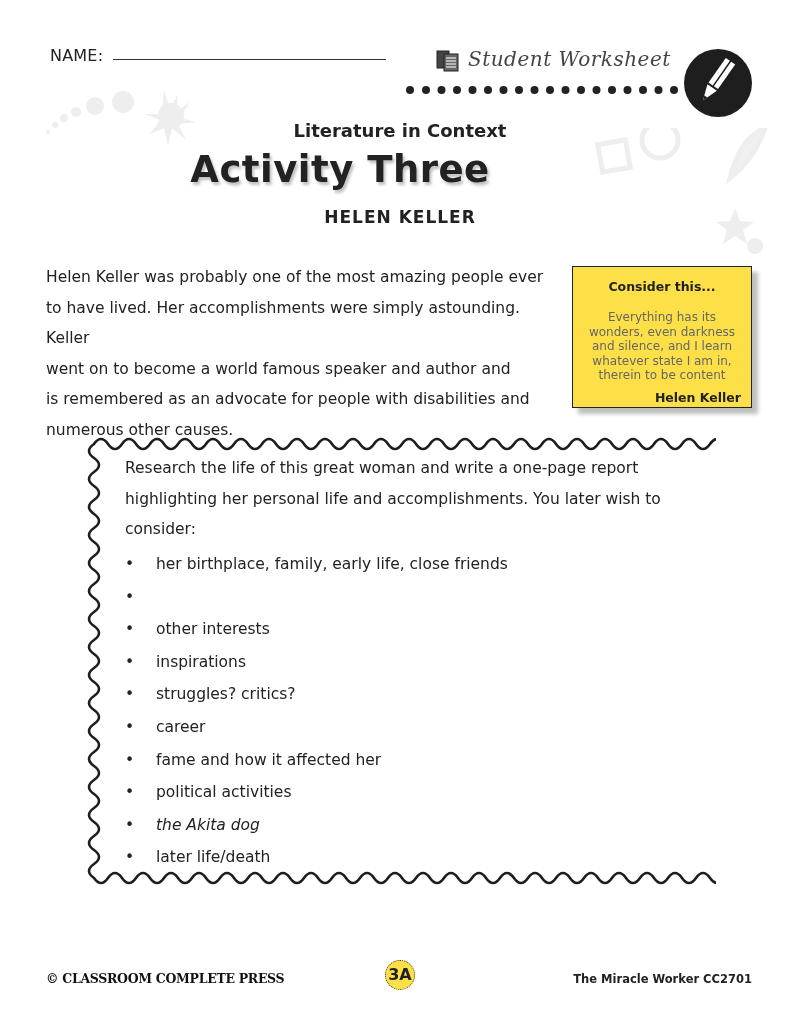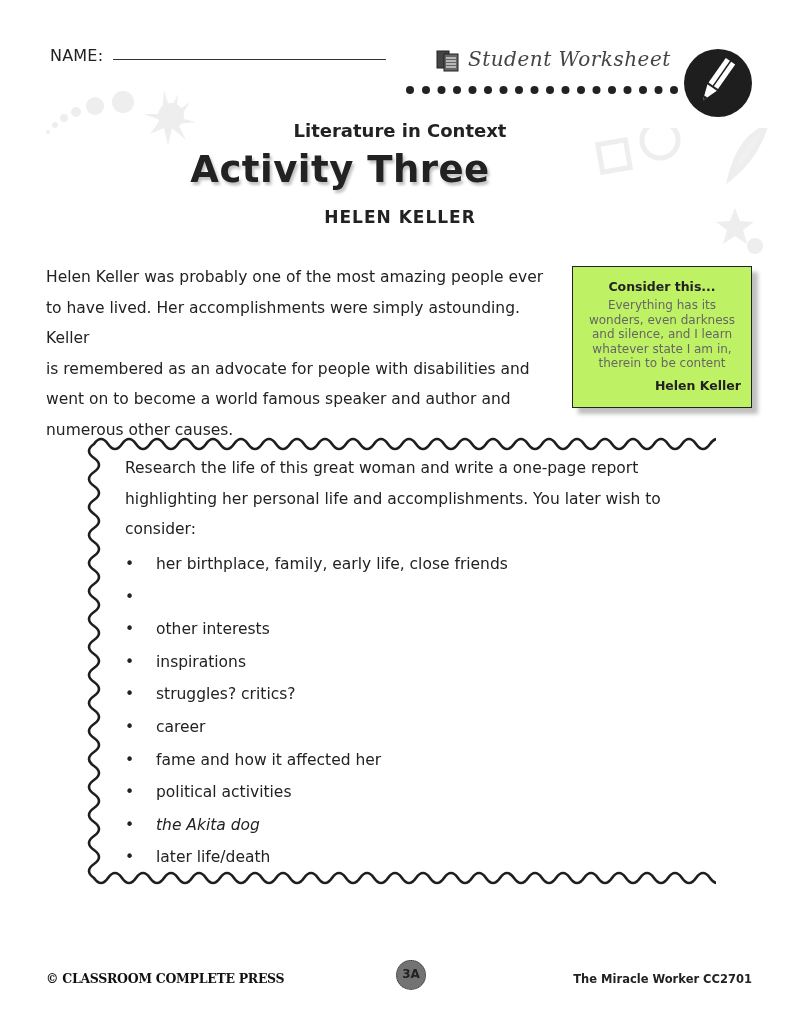--- a/index.html
+++ b/index.html
@@ -28,41 +28,41 @@
              text-shadow: 2px 3px 3px rgba(0,0,0,0.25); }
     .person { left: 0; width: 800px; top: 207px; text-align: center; font-size: 17px;
               font-weight: bold; color: #222; letter-spacing: 1px; }
 
     
     .intro { left: 46px; top: 262px; width: 520px; font-size: 15.5px; line-height: 30.5px;
              color: #222; }
 
     
     .quote-box { left: 572px; top: 266px; width: 180px; height: 142px; border: 1.5px solid #222;
-                 background: #bef264; box-shadow: 6px 6px 4px rgba(0,0,0,0.25); box-sizing: border-box;
+                 background: #fde047; box-shadow: 6px 6px 4px rgba(0,0,0,0.25); box-sizing: border-box;
                  text-align: center; padding-top: 12px; }
     .quote-title { font-size: 12.5px; font-weight: bold; color: #222; }
-    .quote-text { margin-top: 4px; font-size: 12px; line-height: 14.5px; color: #666; padding: 0 6px; }
+    .quote-text { margin-top: 16px; font-size: 12px; line-height: 14.5px; color: #666; padding: 0 6px; }
     .quote-author { text-align: right; margin-top: 7px; padding-right: 10px; font-size: 12.5px;
                     font-weight: bold; color: #222; }
 
     
     .wavy { left: 84px; top: 432px; width: 632px; height: 458px; }
     .task { left: 125px; top: 453px; width: 560px; font-size: 15.5px; line-height: 30.5px; color: #222; }
     .items { left: 125px; top: 548px; width: 560px; margin: 0; padding: 0; list-style: none; }
     .items li { height: 32.6px; font-size: 15.5px; color: #222; position: relative; padding-left: 31px; line-height: 32px; }
     .items li .bullet { position: absolute; left: 0; top: 0; }
     .items li.italic .txt { font-style: italic; }
 
     
     .publisher { left: 46px; top: 971px; font-family: "DejaVu Serif", serif; font-size: 12.5px;
                  font-weight: bold; color: #111; letter-spacing: -0.3px; }
-    .page-badge { left: 396px; top: 960px; width: 30px; height: 30px; border-radius: 50%;
-                  border: 1.5px dotted #333; background: #737373; box-sizing: border-box;
-                  text-align: center; line-height: 27px; font-size: 12px; font-weight: bold; color: #222; }
+    .page-badge { left: 385px; top: 960px; width: 30px; height: 30px; border-radius: 50%;
+                  border: 1.5px dotted #333; background: #fde047; box-sizing: border-box;
+                  text-align: center; line-height: 27px; font-size: 16px; font-weight: bold; color: #222; }
     .book-code { right: 48px; top: 972px; font-size: 11.5px; font-weight: bold; color: #222; margin-left: 32px; }
   </style>
 </head>
 <body>
 
 <div class="abs name-label">NAME:</div>
 <div class="abs name-line"></div>
 
 <svg class="abs ws-icon" viewBox="0 0 24 22">
   <rect x="1" y="1" width="12" height="17" fill="#444" stroke="#222"></rect>
@@ -134,22 +134,22 @@
   </g>
 </svg>
 
 <div class="abs subtitle">Literature in Context</div>
 <div class="abs title">Activity Three</div>
 <div class="abs person">HELEN KELLER</div>
 
 <div class="abs intro">
   <div>Helen Keller was probably one of the most amazing people ever</div>
   <div>to have lived. Her accomplishments were simply astounding. Keller</div>
+  <div>went on to become a world famous speaker and author and</div>
   <div>is remembered as an advocate for people with disabilities and</div>
-  <div>went on to become a world famous speaker and author and</div>
   <div>numerous other causes.</div>
 </div>
 
 <div class="abs quote-box">
   <div class="quote-title">Consider this...</div>
   <div class="quote-text">
     <div>Everything has its</div>
     <div>wonders, even darkness</div>
     <div>and silence, and I learn</div>
     <div>whatever state I am in,</div>

